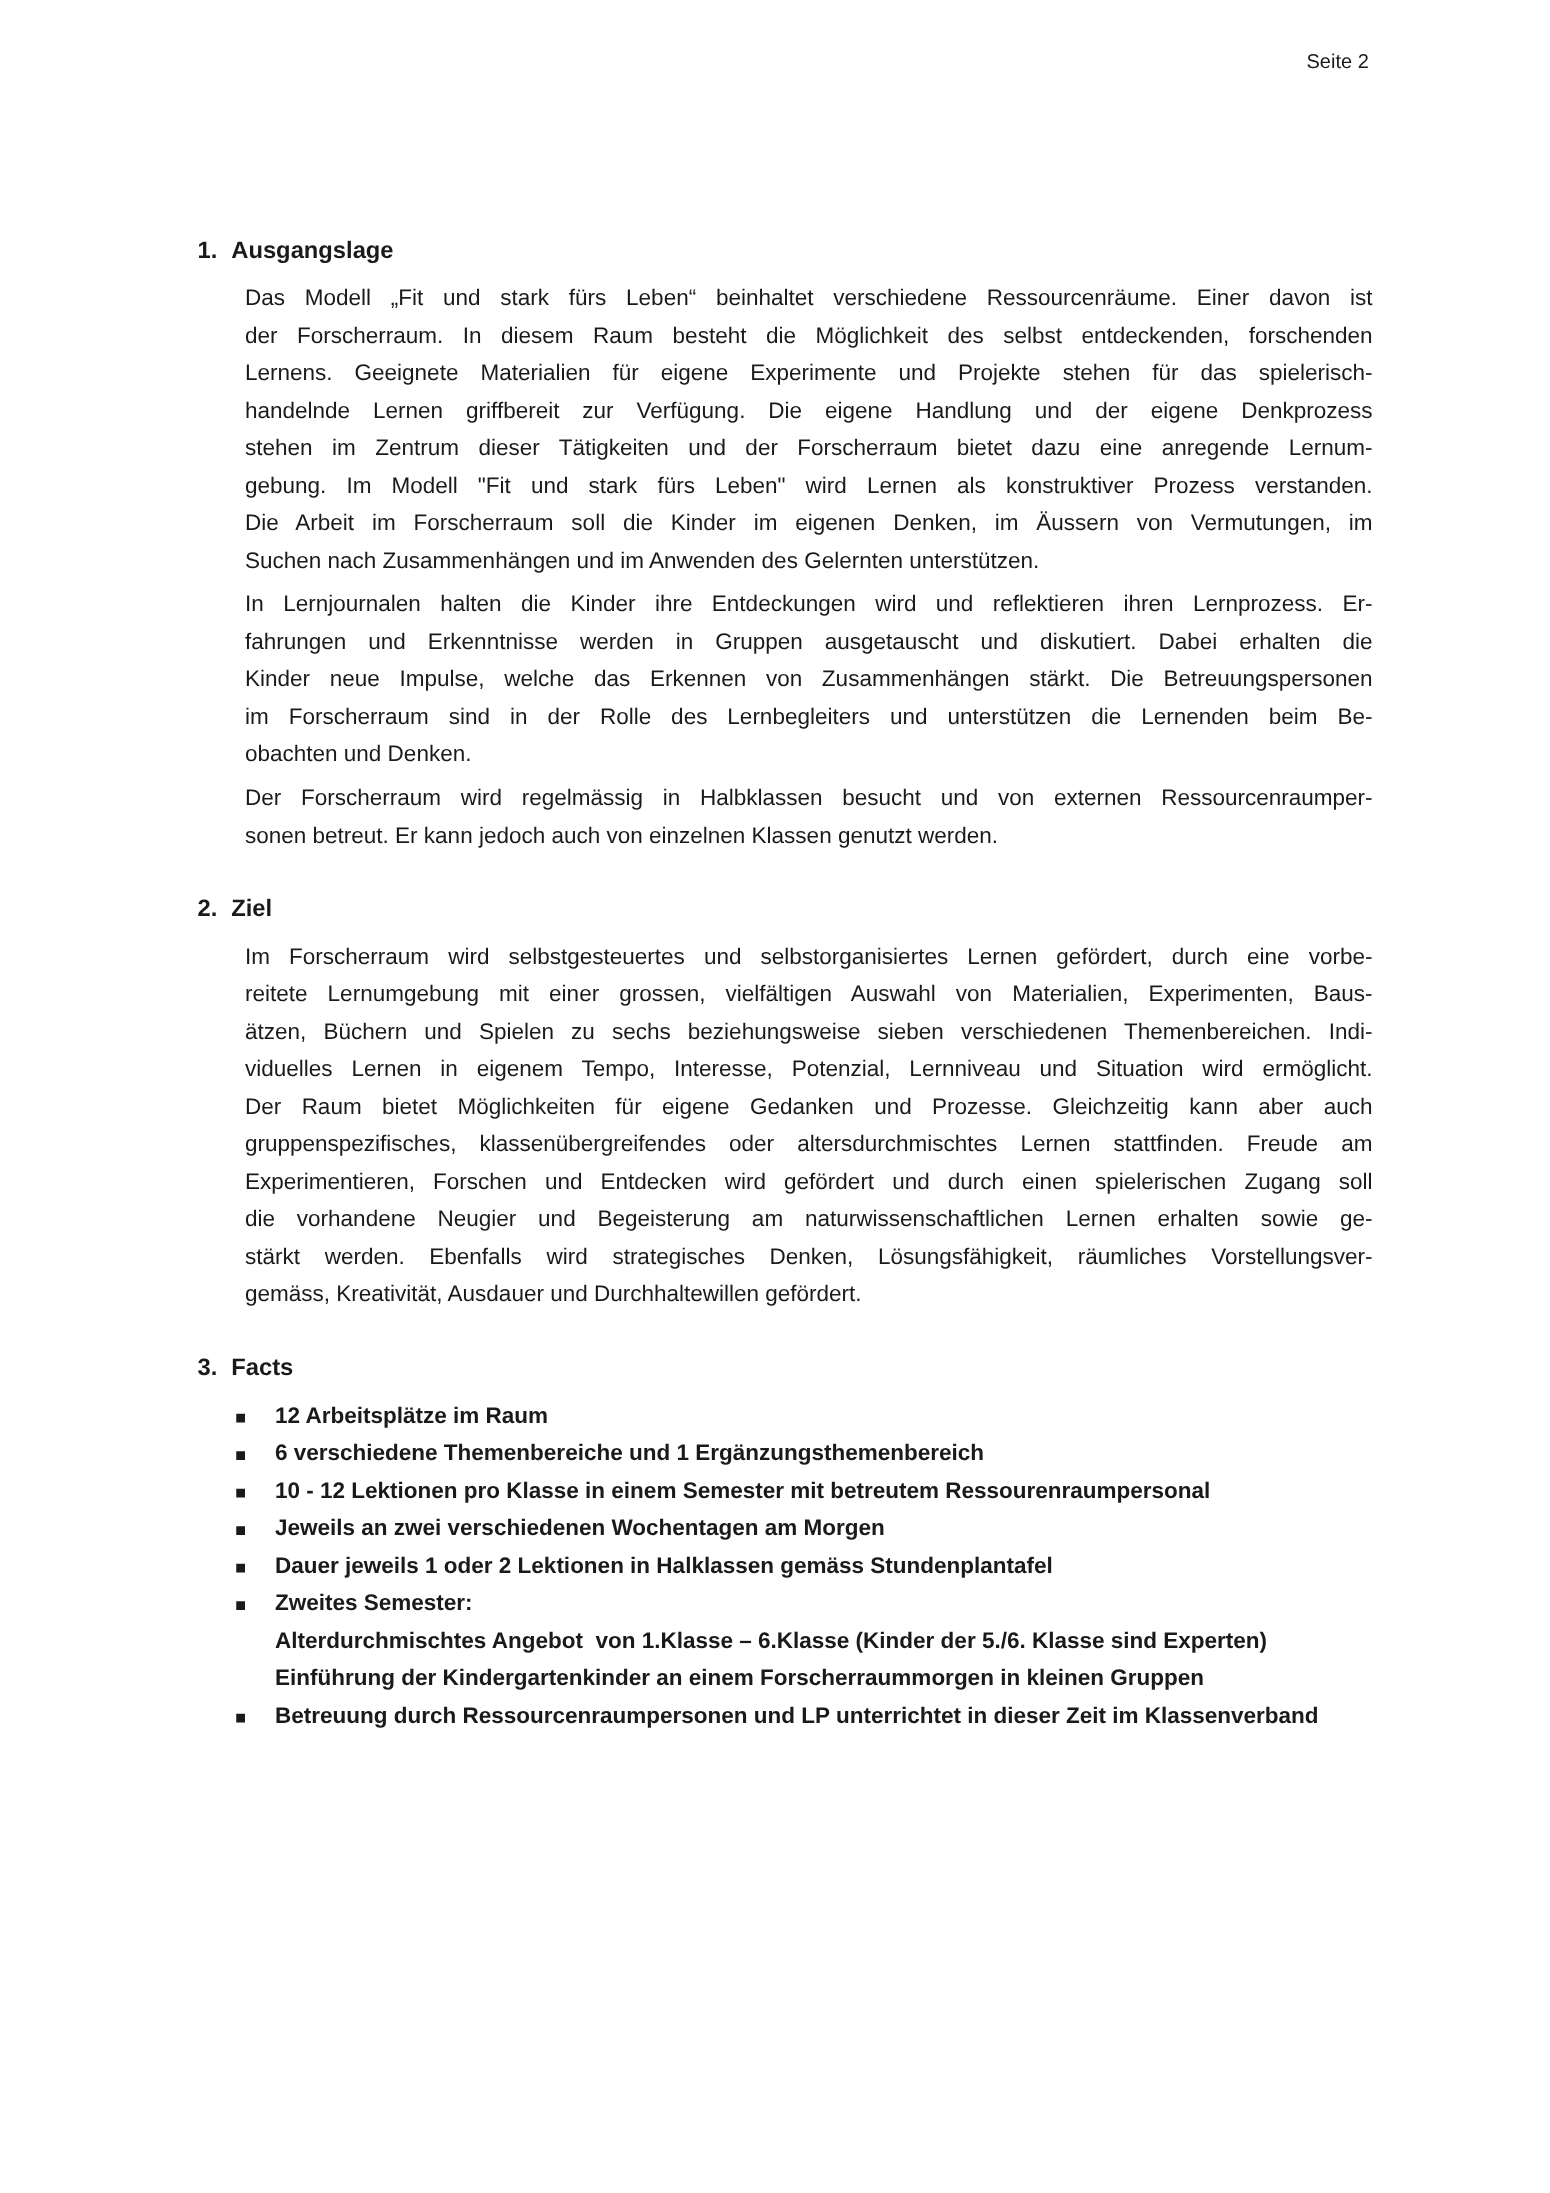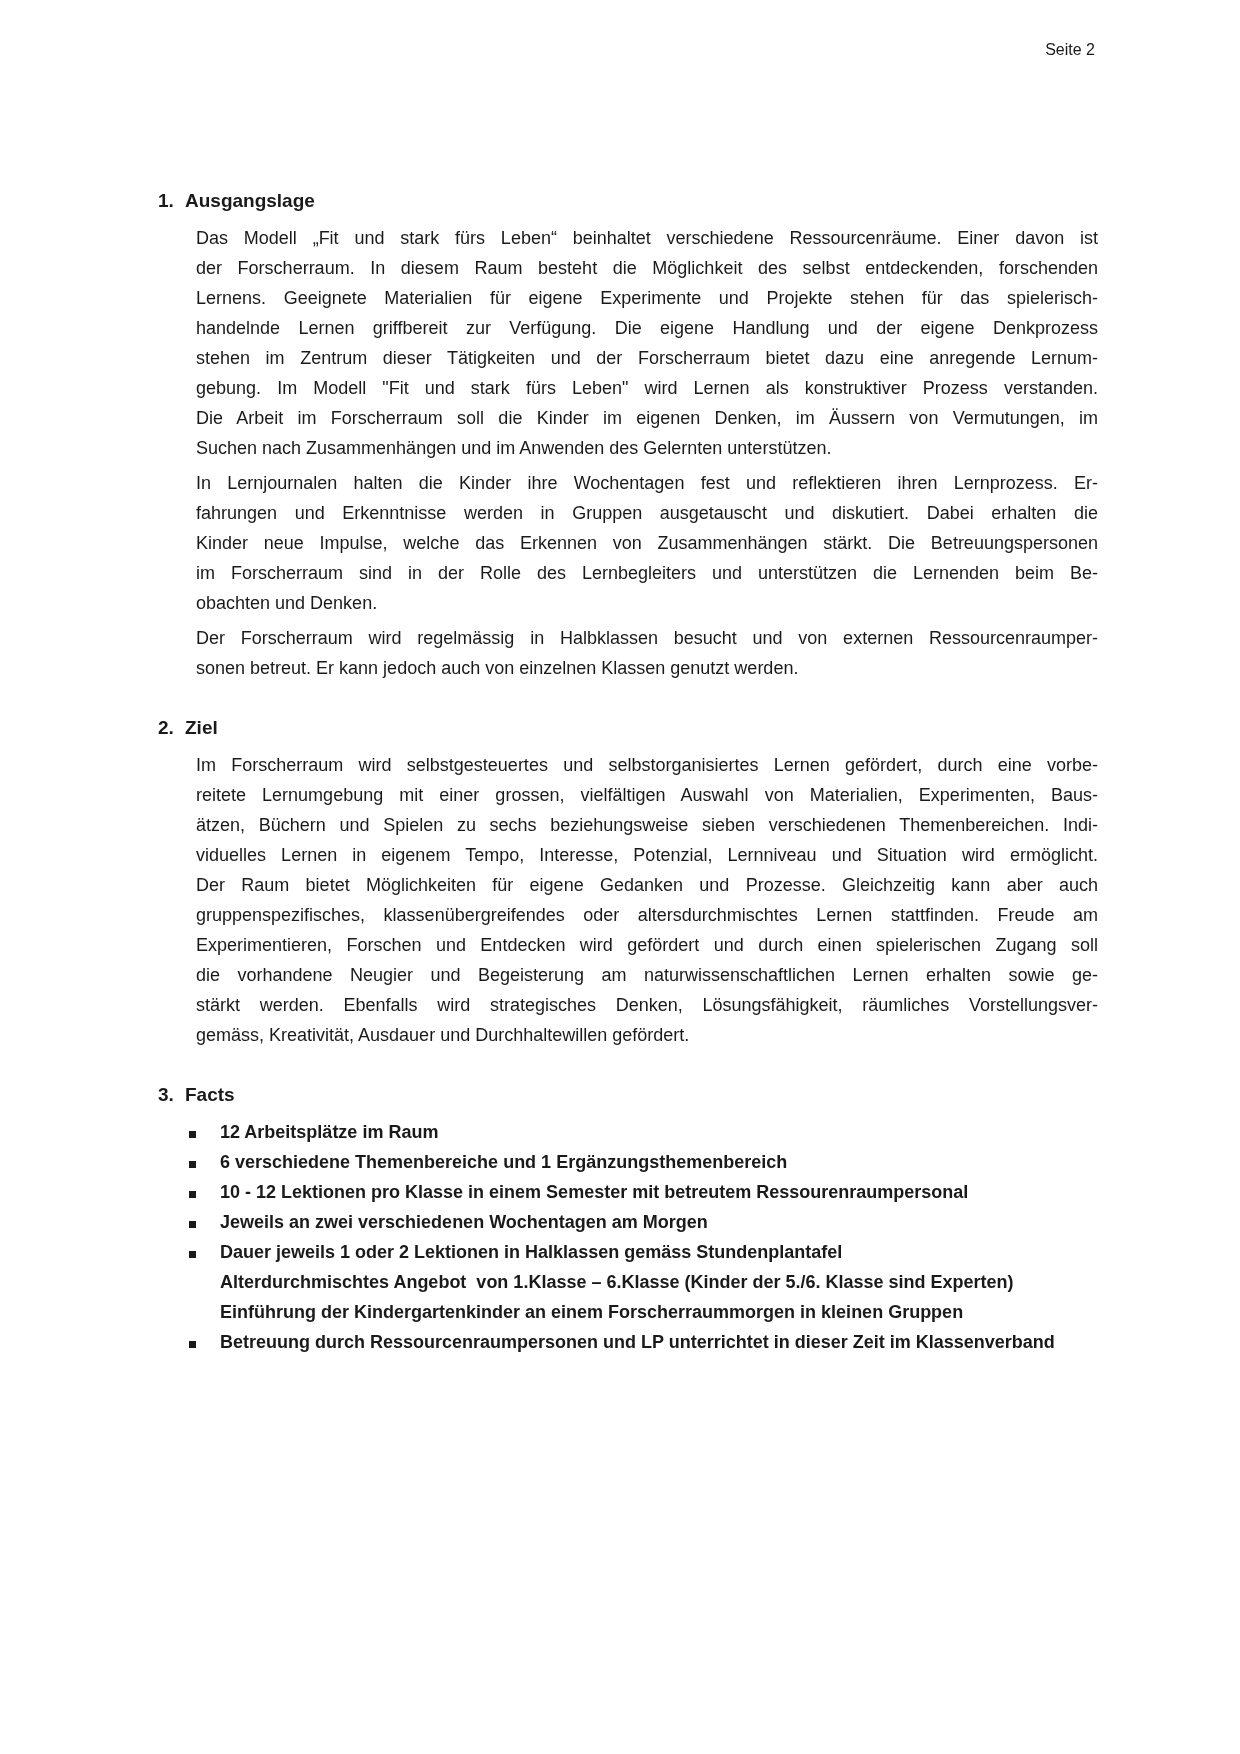--- a/index.html
+++ b/index.html
@@ -65,21 +65,21 @@
             <div class="pline">Das Modell „Fit und stark fürs Leben“ beinhaltet verschiedene Ressourcenräume. Einer davon ist</div>
             <div class="pline">der Forscherraum. In diesem Raum besteht die Möglichkeit des selbst entdeckenden, forschenden</div>
             <div class="pline">Lernens. Geeignete Materialien für eigene Experimente und Projekte stehen für das spielerisch-</div>
             <div class="pline">handelnde Lernen griffbereit zur Verfügung. Die eigene Handlung und der eigene Denkprozess</div>
             <div class="pline">stehen im Zentrum dieser Tätigkeiten und der Forscherraum bietet dazu eine anregende Lernum-</div>
             <div class="pline">gebung. Im Modell "Fit und stark fürs Leben" wird Lernen als konstruktiver Prozess verstanden.</div>
             <div class="pline">Die Arbeit im Forscherraum soll die Kinder im eigenen Denken, im Äussern von Vermutungen, im</div>
             <div class="pline last">Suchen nach Zusammenhängen und im Anwenden des Gelernten unterstützen.</div>
           </div>
           <div class="paragraph">
-            <div class="pline">In Lernjournalen halten die Kinder ihre Wochentagen fest und reflektieren ihren Lernprozess. Er-</div>
+            <div class="pline">In Lernjournalen halten die Kinder ihre Entdeckungen wird und reflektieren ihren Lernprozess. Er-</div>
             <div class="pline">fahrungen und Erkenntnisse werden in Gruppen ausgetauscht und diskutiert. Dabei erhalten die</div>
             <div class="pline">Kinder neue Impulse, welche das Erkennen von Zusammenhängen stärkt. Die Betreuungspersonen</div>
             <div class="pline">im Forscherraum sind in der Rolle des Lernbegleiters und unterstützen die Lernenden beim Be-</div>
             <div class="pline last">obachten und Denken.</div>
           </div>
           <div class="paragraph">
             <div class="pline">Der Forscherraum wird regelmässig in Halbklassen besucht und von externen Ressourcenraumper-</div>
             <div class="pline last">sonen betreut. Er kann jedoch auch von einzelnen Klassen genutzt werden.</div>
           </div>
         </div>
@@ -125,20 +125,24 @@
             </div>
             <div class="bullet-row">
               <div class="bullet-marker"><span class="bullet-square"></span></div>
               <div class="bullet-text">Jeweils an zwei verschiedenen Wochentagen am Morgen</div>
             </div>
             <div class="bullet-row">
               <div class="bullet-marker"><span class="bullet-square"></span></div>
               <div class="bullet-text">Dauer jeweils 1 oder 2 Lektionen in Halklassen gemäss Stundenplantafel</div>
             </div>
             <div class="bullet-row">
+              <div class="bullet-marker"><span class="bullet-square"></span></div>
+              <div class="bullet-text">Zweites Semester:</div>
+            </div>
+            <div class="bullet-row">
               <div class="bullet-marker"></div>
               <div class="bullet-text">Alterdurchmischtes Angebot  von 1.Klasse – 6.Klasse (Kinder der 5./6. Klasse sind Experten)</div>
             </div>
             <div class="bullet-row">
               <div class="bullet-marker"></div>
               <div class="bullet-text">Einführung der Kindergartenkinder an einem Forscherraummorgen in kleinen Gruppen</div>
             </div>
             <div class="bullet-row">
               <div class="bullet-marker"><span class="bullet-square"></span></div>
               <div class="bullet-text">Betreuung durch Ressourcenraumpersonen und LP unterrichtet in dieser Zeit im Klassenverband</div>

